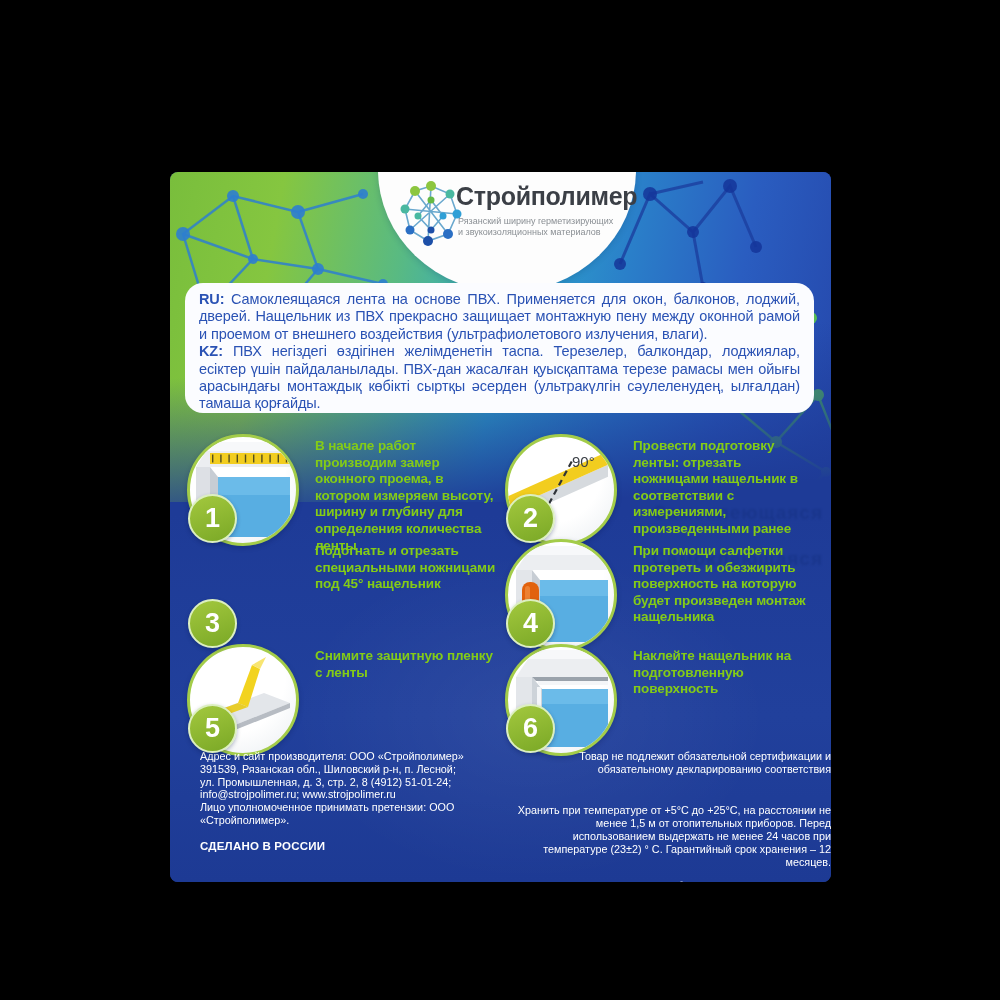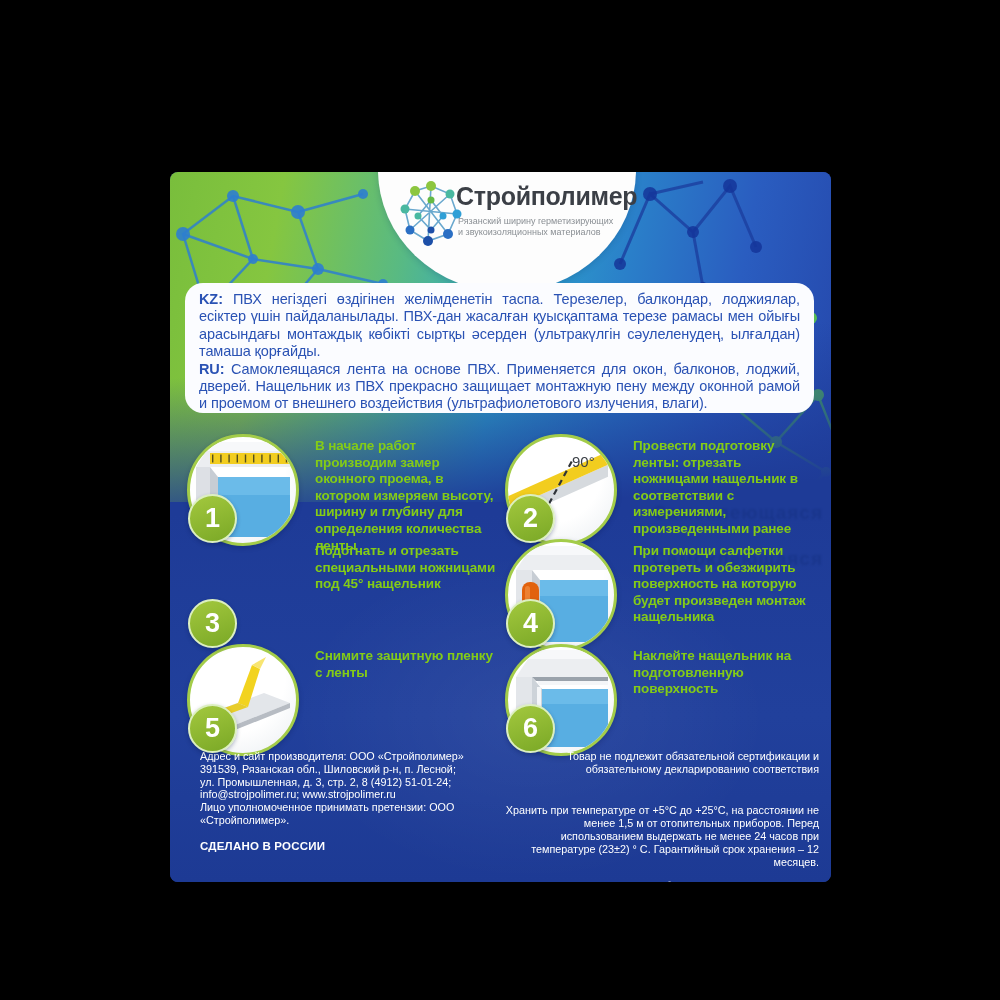--- a/index.html
+++ b/index.html
@@ -40,21 +40,21 @@
   .num-badge{position:absolute;left:1px;top:60px;width:45px;height:45px;border-radius:50%;
     background:linear-gradient(160deg,#a3c83e,#7aa826);border:2.5px solid #dcefc0;
     color:#fff;font-size:27px;font-weight:700;display:flex;align-items:center;justify-content:center;
     z-index:3;box-shadow:0 2px 4px rgba(0,20,70,.3);}
   .step-text{position:absolute;left:128px;top:4px;width:186px;font-size:13.5px;font-weight:700;
     color:#84cc16;line-height:16.6px;letter-spacing:-.1px;}
   
   .footer-left{position:absolute;left:30px;top:578px;width:272px;color:#fff;font-size:10.8px;line-height:12.8px;}
   .footer-left p{margin:0;}
   .footer-left .made{margin-top:13px;font-weight:700;font-size:11.5px;letter-spacing:.2px;}
-  .footer-right{position:absolute;right:12px;top:578px;width:316px;color:#fff;font-size:10.8px;
+  .footer-right{position:absolute;right:0;top:578px;width:316px;color:#fff;font-size:10.8px;
     line-height:13px;text-align:right;}
   .footer-right p{margin:0;}
   .footer-right .p2{margin-top:28px;}
   .footer-right .p3{margin-top:11px;}
   b{font-weight:400;}
 </style>
 </head>
 <body>
 
 <div class="stage">
@@ -138,22 +138,22 @@
       <circle cx="33" cy="52" r="3.5" fill="#1d4fa8"></circle>
         <circle cx="20" cy="38" r="3.5" fill="#49b8a0"></circle>
     </svg>
     <div class="logo-name">Стройполимер</div>
     <div class="logo-tagline">
       <div>Рязанский ширину герметизирующих</div>
       <div>и звукоизоляционных материалов</div>
     </div>
 
     <div class="desc-box">
+      <p class="desc"><b>RU:</b><span> Самоклеящаяся лента на основе ПВХ. Применяется для окон, балконов, лоджий, дверей. Нащельник из ПВХ прекрасно защищает монтажную пену между оконной рамой и проемом от внешнего воздействия (ультрафиолетового излучения, влаги).</span></p>
       <p class="desc"><b>KZ:</b><span> ПВХ негіздегі өздігінен желімденетін таспа. Терезелер, балкондар, лоджиялар, есіктер үшін пайдаланылады. ПВХ-дан жасалған қуысқаптама терезе рамасы мен ойығы арасындағы монтаждық көбікті сыртқы әсерден (ультракүлгін сәулеленудең, ылғалдан) тамаша қорғайды.</span></p>
-      <p class="desc"><b>RU:</b><span> Самоклеящаяся лента на основе ПВХ. Применяется для окон, балконов, лоджий, дверей. Нащельник из ПВХ прекрасно защищает монтажную пену между оконной рамой и проемом от внешнего воздействия (ультрафиолетового излучения, влаги).</span></p>
     </div>
 
     <div class="step" style="left:17px;top:262px;">
       <div class="icon-circle">
         <svg width="100" height="100" viewBox="0 0 100 100">
           <polygon points="6,30 16,14 100,14 100,30" fill="#eceef1"></polygon>
           <polygon points="16,14 24,5 100,5 100,14" fill="#f7f8fa"></polygon>
           <rect x="20" y="16" width="80" height="11" fill="#f2cd1f"></rect>
           <line x1="22" y1="21.5" x2="100" y2="21.5" stroke="#3a3a1e" stroke-width="8" stroke-dasharray="1.4,6.8" opacity=".85"></line>
           <polygon points="6,30 20,30 20,100 6,100" fill="#dde0e5"></polygon>

